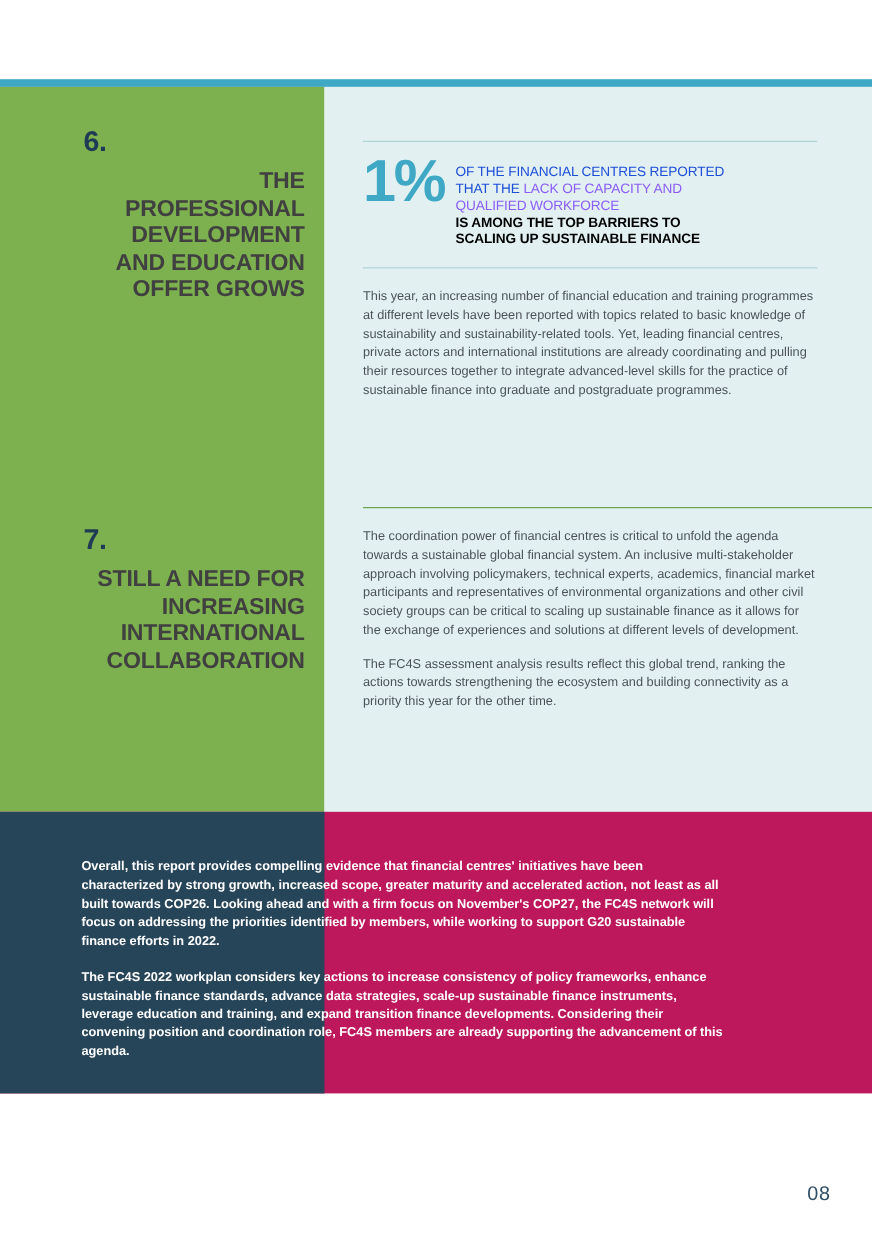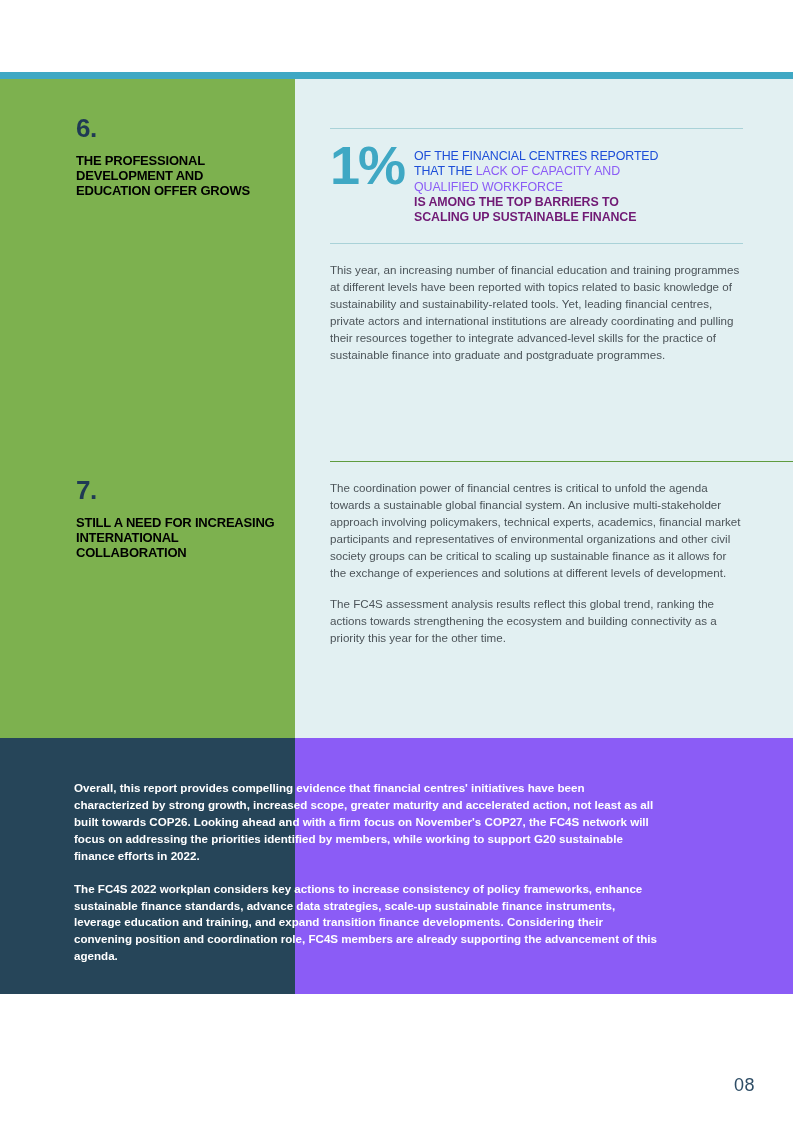--- a/index.html
+++ b/index.html
@@ -57,26 +57,27 @@
 
   .sec-num {
     color: #1f3a54;
     font-size: 26px;
     font-weight: bold;
     line-height: 1;
     letter-spacing: -0.5px;
     margin-bottom: 12px;
   }
   .sec-title {
-    color: #000000;
-    font-size: 13px;
+    color: #404040;
+    font-size: 21px;
     font-weight: bold;
     line-height: 1.17;
     letter-spacing: -0.2px;
     text-transform: uppercase;
+    text-align: right;
   }
 
   
   .panel {
     position: absolute;
     left: 35px;
     right: 50px;
   }
   .panel.p6 { top: 32px; }
   .panel.p7 { top: 400px; }
@@ -117,40 +118,40 @@
     flex: 1 1 auto;
     font-size: 12.4px;
     font-weight: bold;
     line-height: 1.23;
     text-transform: uppercase;
     letter-spacing: -0.1px;
     padding-top: 6px;
   }
   .cap-light  { color: #1d4ed8; font-weight: normal; }
   .cap-teal   { color: #8b5cf6; font-weight: normal; }
-  .cap-navy   { color: #701a75; font-weight: bold; }
+  .cap-navy   { color: #000000; font-weight: bold; }
 
   
   .sec-divider {
     position: absolute;
     left: 35px;
     right: 0;
     top: 382px;
     height: 1px;
     background: #5f9c3f;
   }
 
   
   .footer {
     position: absolute;
     left: 0;
     top: 738px;
     width: 793px;
     height: 256px;
-    background: #8b5cf6;
+    background: #be185d;
   }
   .footer-left-band {
     position: absolute;
     left: 0;
     top: 0;
     width: 295px;
     height: 256px;
     background: #264559;
   }
   .footer-inner {

